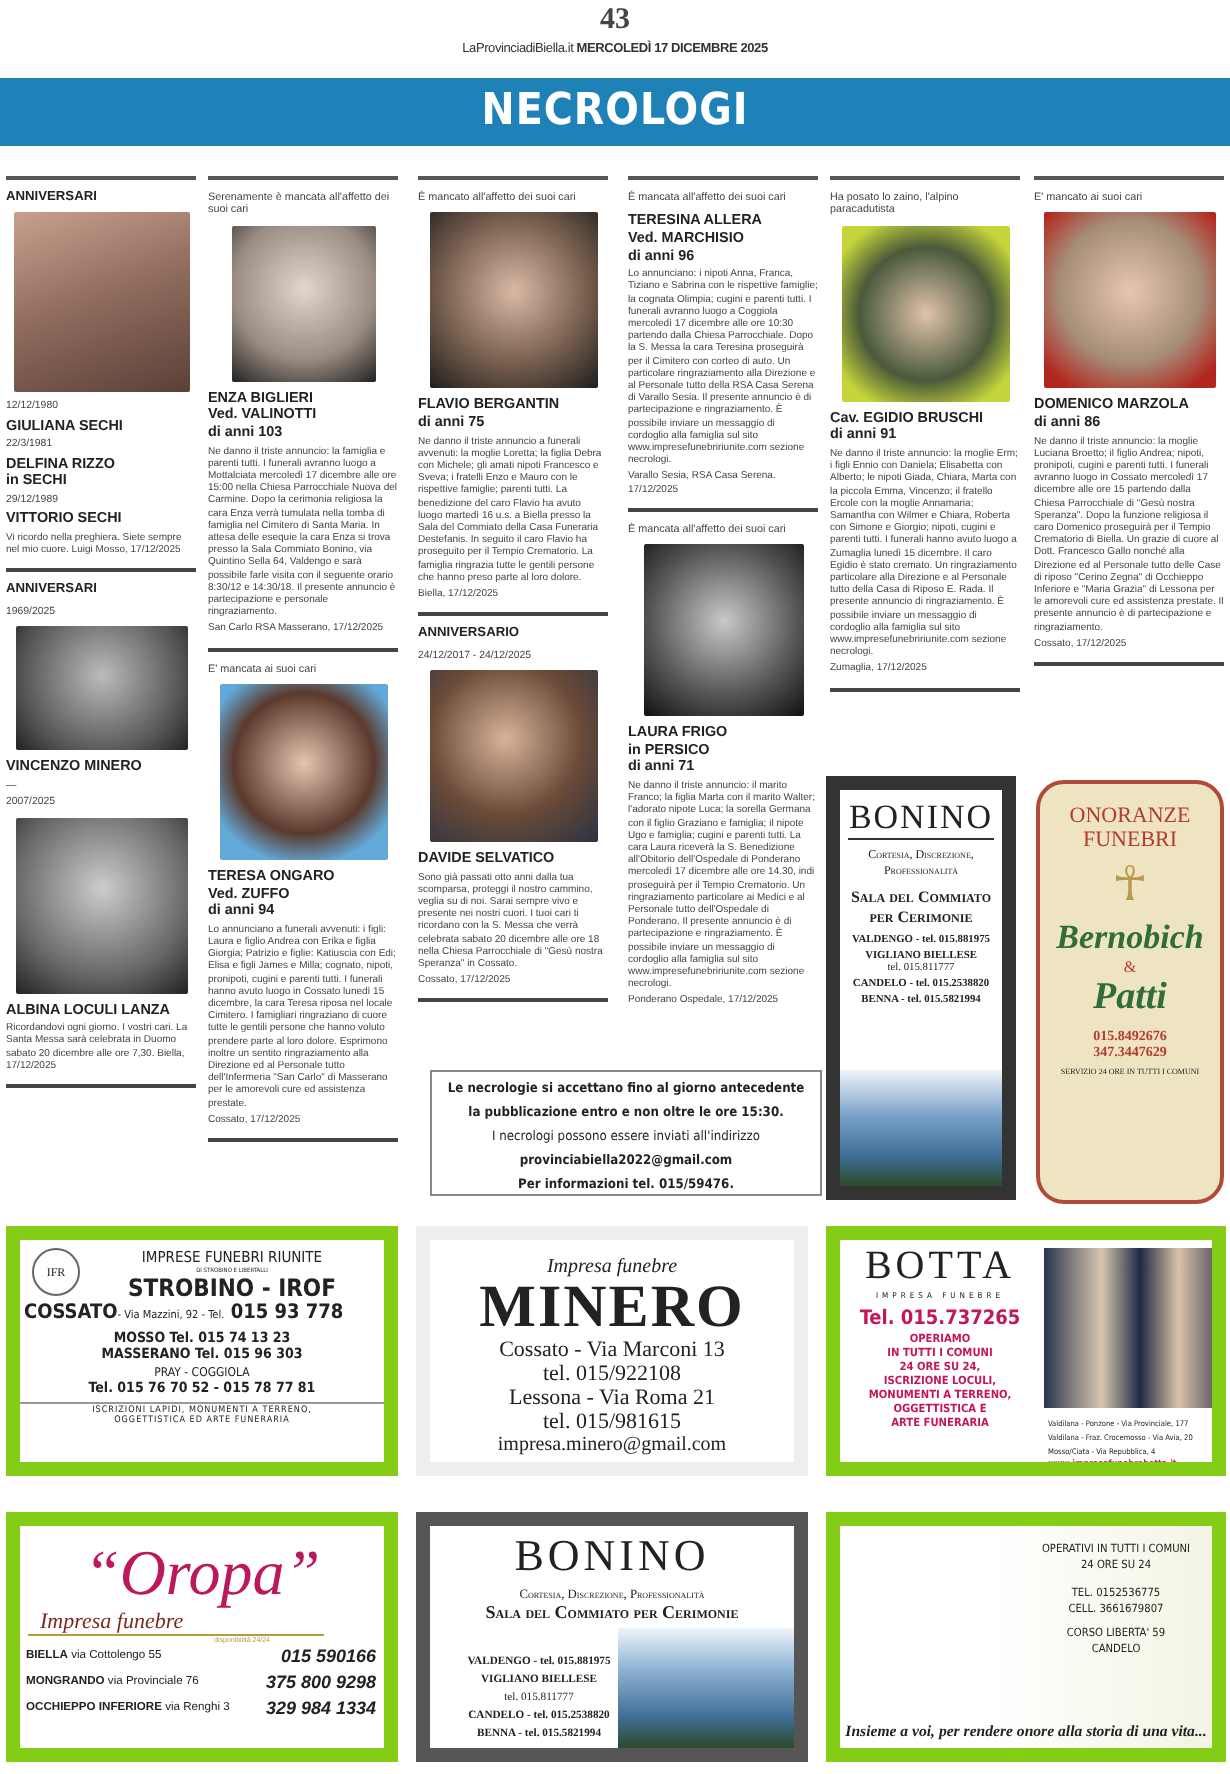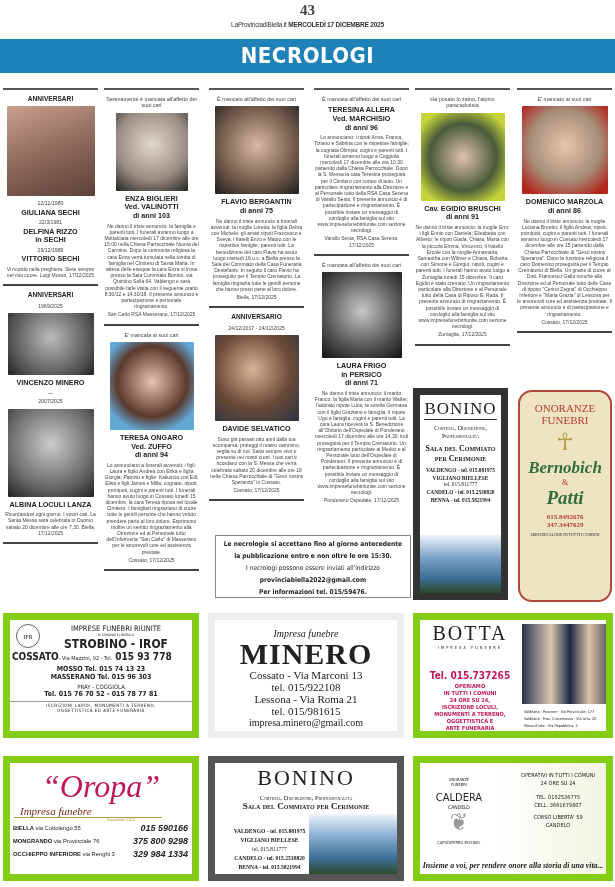--- a/index.html
+++ b/index.html
@@ -3,21 +3,21 @@
 <meta charset="utf-8">
 <style>
 *{box-sizing:border-box;margin:0;padding:0}
 body{width:615px;height:887px;background:#fff;font-family:"Liberation Sans",sans-serif;color:#222;position:relative;overflow:hidden}
 .pgnum{position:absolute;top:2px;left:0;width:615px;text-align:center;font-family:"Liberation Serif",serif;font-weight:bold;font-size:15px;color:#444}
 .dateline{position:absolute;top:21px;left:0;width:615px;text-align:center;font-size:6.5px;color:#333;font-family:"Liberation Sans Narrow","Liberation Sans",sans-serif;letter-spacing:-0.2px}
 .dateline b{font-weight:bold}
 .banner{position:absolute;top:39px;left:0;width:615px;height:34px;background:#1e81b7;color:#fff;text-align:center;font-weight:bold;font-size:22px;line-height:34px;letter-spacing:0.5px;font-family:"DejaVu Sans Condensed","DejaVu Sans",sans-serif;transform-origin:center}
 .col{position:absolute;top:88px;width:95px}
 .topbar{height:2px;background:#555;margin-bottom:6px}
-.blk{text-align:center;font-size:5.2px;line-height:6.4px;color:#333}
+.blk{text-align:left;font-size:5.2px;line-height:6.4px;color:#333}
 .intro{font-size:5.4px;color:#444;margin:2px 0 4px}
 .nm{font-weight:bold;font-size:7.2px;line-height:8.6px;color:#222}
 .hd{font-weight:bold;font-size:6.6px;color:#222;margin:2px 0 4px}
 .sm{font-size:5.2px;color:#444;margin:2px 0}
 .txt{font-size:5px;line-height:6.2px;color:#444;margin-top:2px}
 .photo{margin:4px auto;background:#999;border-radius:1px}
 .sep{height:2px;background:#444;margin:6px 0}
 .notice{position:absolute;left:215px;top:535px;width:196px;height:63px;border:1px solid #888;text-align:center;font-family:"DejaVu Sans Condensed","Liberation Sans",sans-serif;font-size:6.6px;line-height:12px;color:#222;padding-top:2px}
 .notice b{font-weight:bold}
 .ad{position:absolute;border:7px solid #84cc16;background:#fff;overflow:hidden;text-align:center}
@@ -187,21 +187,21 @@
   <div style="font-size:11px;line-height:12px">tel. 015/922108</div>
   <div style="font-size:11px;line-height:12px">Lessona - Via Roma 21</div>
   <div style="font-size:11px;line-height:12px">tel. 015/981615</div>
   <div style="font-size:10px;line-height:12px">impresa.minero@gmail.com</div>
 </div>
 
 <div class="ad" style="left:413px;top:613px;width:200px;height:125px;font-family:'DejaVu Sans Condensed','DejaVu Sans',sans-serif">
   <div style="position:absolute;left:0;top:0;width:100px;text-align:center">
     <div style="font-family:'Liberation Serif',serif;font-size:20px;letter-spacing:2px;margin-top:2px">BOTTA</div>
     <div style="font-size:4px;letter-spacing:2px">IMPRESA FUNEBRE</div>
-    <div style="font-size:10px;font-weight:bold;color:#c2185b;margin:20px 0 2px">Tel. 015.737265</div>
+    <div style="font-size:10px;font-weight:bold;color:#c2185b;margin:4px 0 2px">Tel. 015.737265</div>
     <div style="font-size:5.6px;font-weight:bold;color:#c2185b;line-height:7px">OPERIAMO</div>
     <div style="font-size:5.6px;font-weight:bold;color:#c2185b;line-height:7px">IN TUTTI I COMUNI</div>
     <div style="font-size:5.6px;font-weight:bold;color:#c2185b;line-height:7px">24 ORE SU 24,</div>
     <div style="font-size:5.6px;font-weight:bold;color:#c2185b;line-height:7px">ISCRIZIONE LOCULI,</div>
     <div style="font-size:5.6px;font-weight:bold;color:#c2185b;line-height:7px">MONUMENTI A TERRENO,</div>
     <div style="font-size:5.6px;font-weight:bold;color:#c2185b;line-height:7px">OGGETTISTICA E</div>
     <div style="font-size:5.6px;font-weight:bold;color:#c2185b;line-height:7px">ARTE FUNERARIA</div>
   </div>
   <div style="position:absolute;left:102px;top:4px;width:96px;height:80px;background:linear-gradient(90deg,#2b3550,#d8c7b0 30%,#1f2945 50%,#d9c2a8 70%,#1d2440)"></div>
   <div style="position:absolute;left:104px;top:88px;width:94px;font-size:3.8px;line-height:7px;text-align:left">
@@ -240,27 +240,20 @@
     <div style="font-weight:bold">VALDENGO - tel. 015.881975</div>
     <div style="font-weight:bold">VIGLIANO BIELLESE</div>
     <div>tel. 015.811777</div>
     <div style="font-weight:bold">CANDELO - tel. 015.2538820</div>
     <div style="font-weight:bold">BENNA - tel. 015.5821994</div>
   </div>
   <div style="position:absolute;right:0;bottom:0;width:88px;height:60px;background:linear-gradient(180deg,#eef4fa,#8eb2d4 35%,#3d6d94 75%,#2d4a2a)"></div>
 </div>
 
 <div class="ad" style="left:413px;top:756px;width:200px;height:125px;background:linear-gradient(90deg,#fff 40%,#f4f4e4);font-family:'DejaVu Sans Condensed','DejaVu Sans',sans-serif">
-  <div style="position:absolute;left:4px;top:8px;width:70px;text-align:center">
-    <div style="font-size:4px;width:30px;margin:6px auto 0">ONORANZE FUNEBRI</div>
-    <div style="font-size:11px;margin-top:4px">CALDERA</div>
-    <div style="font-size:5px">CANDELO</div>
-    <div style="font-size:24px;color:#999;line-height:24px">❦</div>
-    <div style="font-size:4px;margin-top:6px">CAPODIFERRO MICHAEL</div>
-  </div>
   <div style="position:absolute;left:80px;top:8px;width:116px;text-align:center;font-size:5.6px;line-height:8px">
     <div>OPERATIVI IN TUTTI I COMUNI</div>
     <div style="margin-bottom:6px">24 ORE SU 24</div>
     <div>TEL. 0152536775</div>
     <div style="margin-bottom:4px">CELL. 3661679807</div>
     <div>CORSO LIBERTA' 59</div>
     <div>CANDELO</div>
   </div>
   <div style="position:absolute;left:2px;right:2px;top:98px;font-family:'Liberation Serif',serif;font-style:italic;font-weight:bold;font-size:7.8px">Insieme a voi, per rendere onore alla storia di una vita...</div>
   <div style="position:absolute;left:0;right:0;top:112px;font-size:6px">WWW.ONORANZEFUNEBRICALDERA.IT</div>

